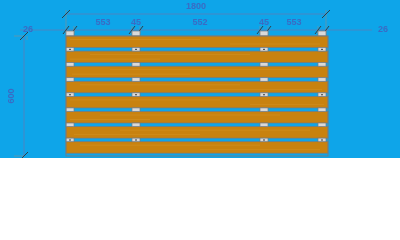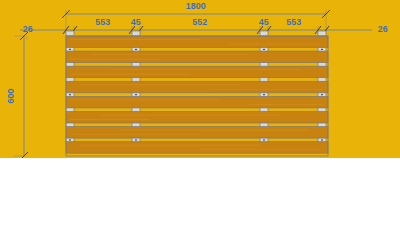--- a/index.html
+++ b/index.html
@@ -1,19 +1,19 @@
 <!DOCTYPE html>
 <html><head>
 <meta charset="utf-8">
 <style>
   html,body{margin:0;padding:0;background:#ffffff;}
   #stage{
     position:relative;
     width:400px;height:158px;
-    background:#eab308;
+    background:#0ea5e9;
     font-family:"Liberation Sans", sans-serif;
     overflow:hidden;
   }
   #stage svg{position:absolute;left:0;top:0;}
   .dimtext{
     fill:#3a6bc4;
     font-family:"Liberation Sans", sans-serif;
     font-size:9px;
     font-weight:bold;
     text-anchor:middle;

